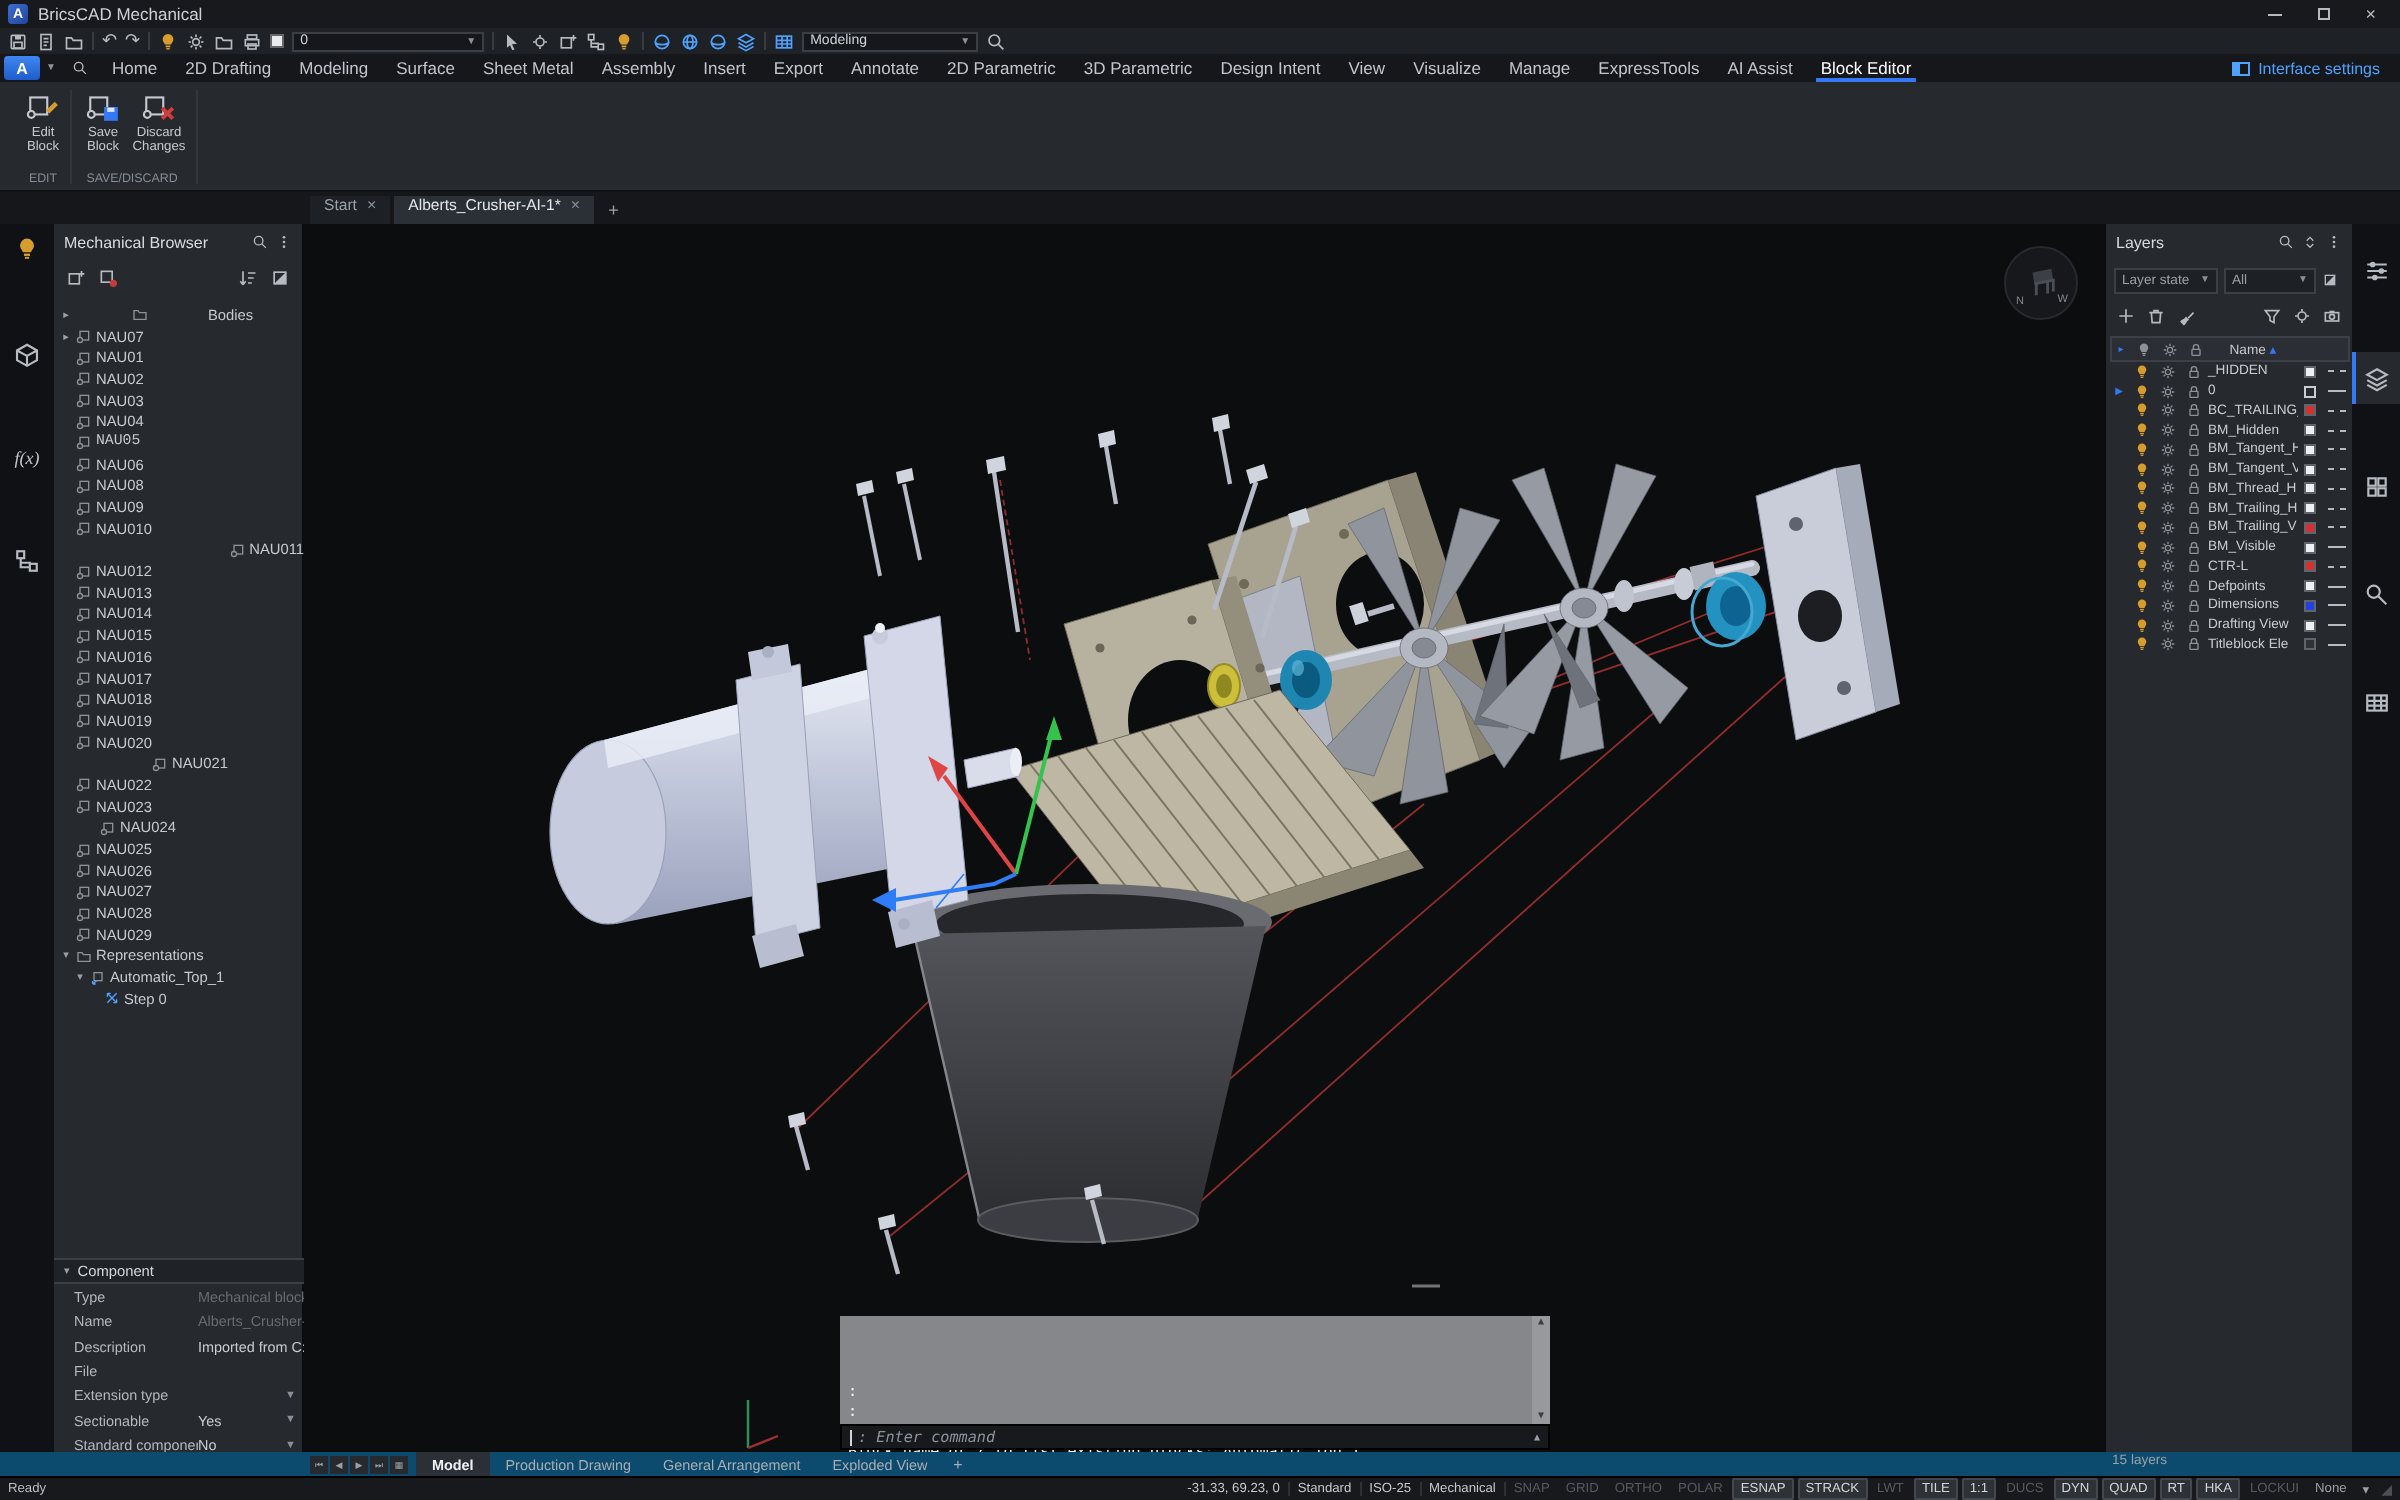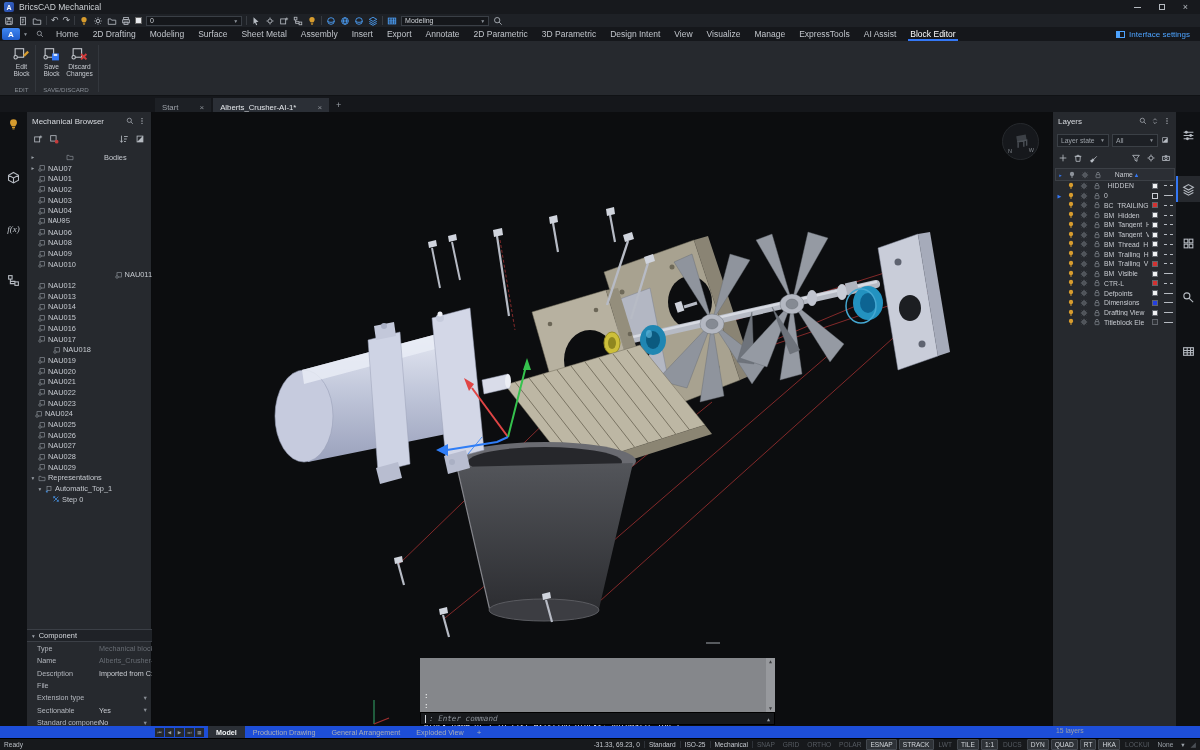--- a/index.html
+++ b/index.html
@@ -51,21 +51,21 @@
   .ribbon{position:absolute;left:0;top:41px;width:1200px;height:55px;background:#26292e;border-bottom:1px solid #101215}
   .rbtn{position:absolute;top:4px;width:27px;height:38px;display:flex;flex-direction:column;align-items:center;gap:1px}
   .rbtn svg{width:17px;height:17px}
   .rbtn .lbl{font-size:6.6px;line-height:7px;color:#c6cad0;text-align:center;white-space:pre-line}
   .rgrouplbl{position:absolute;bottom:2px;font-size:6.2px;color:#878d95;text-align:center}
   .rgsep{position:absolute;top:4px;bottom:3px;width:1px;background:#33373d}
 
   
   .doctabs{position:absolute;left:0;top:96px;width:1200px;height:16px;background:#15171b;
     display:flex;align-items:flex-end;padding-left:155px;gap:2px}
-  .doctab{height:14px;display:flex;align-items:flex-end;gap:21px;padding:0 7px;background:#1d2025;
+  .doctab{height:14px;display:flex;align-items:flex-start;gap:5px;padding:0 7px;background:#1d2025;
     color:#9ca1a8;font-size:7.8px}
   .doctab.active{background:#2b2f36;color:#e4e7eb}
   .doctab .x{font-size:8px;color:#8a8f96}
   .tabplus{height:14px;display:flex;align-items:center;padding:0 5px;color:#9ca1a8;font-size:9px}
 
   
   .main{position:absolute;left:0;top:112px;width:1200px;height:614px}
 
   .leftstrip{position:absolute;left:0;top:0;width:27px;height:614px;background:#0f1114;
     display:flex;flex-direction:column;align-items:center;padding-top:6px;gap:40px;color:#c3c8ce}
@@ -130,21 +130,21 @@
   .ltline{width:9px;border-top:1px solid #b6bbc2}
   .ltline.dashed{border-top-style:dashed}
   .lfoot{position:absolute;left:1056px;top:727px;font-size:6.8px;color:#9aa0a7}
 
   .rightstrip{position:absolute;left:1176px;top:0;width:24px;height:614px;background:#0f1114;
     display:flex;flex-direction:column;align-items:center;padding-top:10px;gap:28px;color:#b3b8bf}
   .rsico{width:24px;height:26px;display:flex;align-items:center;justify-content:center}
   .rsico.active{background:#26292e;box-shadow:inset 2px 0 0 #3478f6}
 
   
-  .ltabs{position:absolute;left:0;top:726px;width:1200px;height:12px;background:#1d4ed8;
+  .ltabs{position:absolute;left:0;top:726px;width:1200px;height:12px;background:#0c4a6e;
     display:flex;align-items:center;padding-left:155px;font-size:7.2px;color:#a9aeb5}
   .lnav{display:flex;gap:1px;margin-right:4px}
   .lnav span{width:9px;height:9px;background:#26292d;color:#9aa0a7;font-size:4.5px;
     display:flex;align-items:center;justify-content:center}
   .ltab{padding:0 8px;height:12px;display:flex;align-items:center}
   .ltab.active{background:#2b2f36;color:#f0f2f4;font-weight:bold}
   .lplus{padding:0 5px;font-size:8px}
 
   
   .statusbar{position:absolute;left:0;top:738px;width:1200px;height:12px;background:#17191c;border-top:1px solid #000;
@@ -626,63 +626,63 @@
             </svg>
             <span class="tl">NAU016</span>
           </div>
           <div class="trow" style="padding-left: 3px;">
             <span class="ar"></span>
             <svg class="ic sm grey">
               <use href="#i-block"></use>
             </svg>
             <span class="tl">NAU017</span>
           </div>
-          <div class="trow" style="padding-left: 18px;">
+          <div class="trow" style="padding-left: 3px;">
             <span class="ar"></span>
             <svg class="ic sm grey">
               <use href="#i-block"></use>
             </svg>
             <span class="tl">NAU018</span>
           </div>
           <div class="trow" style="padding-left: 3px;">
             <span class="ar"></span>
             <svg class="ic sm grey">
               <use href="#i-block"></use>
             </svg>
             <span class="tl">NAU019</span>
           </div>
           <div class="trow" style="padding-left: 3px;">
             <span class="ar"></span>
             <svg class="ic sm grey">
               <use href="#i-block"></use>
             </svg>
             <span class="tl">NAU020</span>
           </div>
-          <div class="trow" style="padding-left: 3px;">
+          <div class="trow" style="padding-left: 3px; justify-content: center;">
             <span class="ar"></span>
             <svg class="ic sm grey">
               <use href="#i-block"></use>
             </svg>
             <span class="tl">NAU021</span>
           </div>
           <div class="trow" style="padding-left: 3px;">
             <span class="ar"></span>
             <svg class="ic sm grey">
               <use href="#i-block"></use>
             </svg>
             <span class="tl">NAU022</span>
           </div>
           <div class="trow" style="padding-left: 3px;">
             <span class="ar"></span>
             <svg class="ic sm grey">
               <use href="#i-block"></use>
             </svg>
             <span class="tl">NAU023</span>
           </div>
-          <div class="trow" style="padding-left: 0;">
+          <div class="trow" style="padding-left: 15px;">
             <span class="ar"></span>
             <svg class="ic sm grey">
               <use href="#i-block"></use>
             </svg>
             <span class="tl">NAU024</span>
           </div>
           <div class="trow" style="padding-left: 3px;">
             <span class="ar"></span>
             <svg class="ic sm grey">
               <use href="#i-block"></use>

